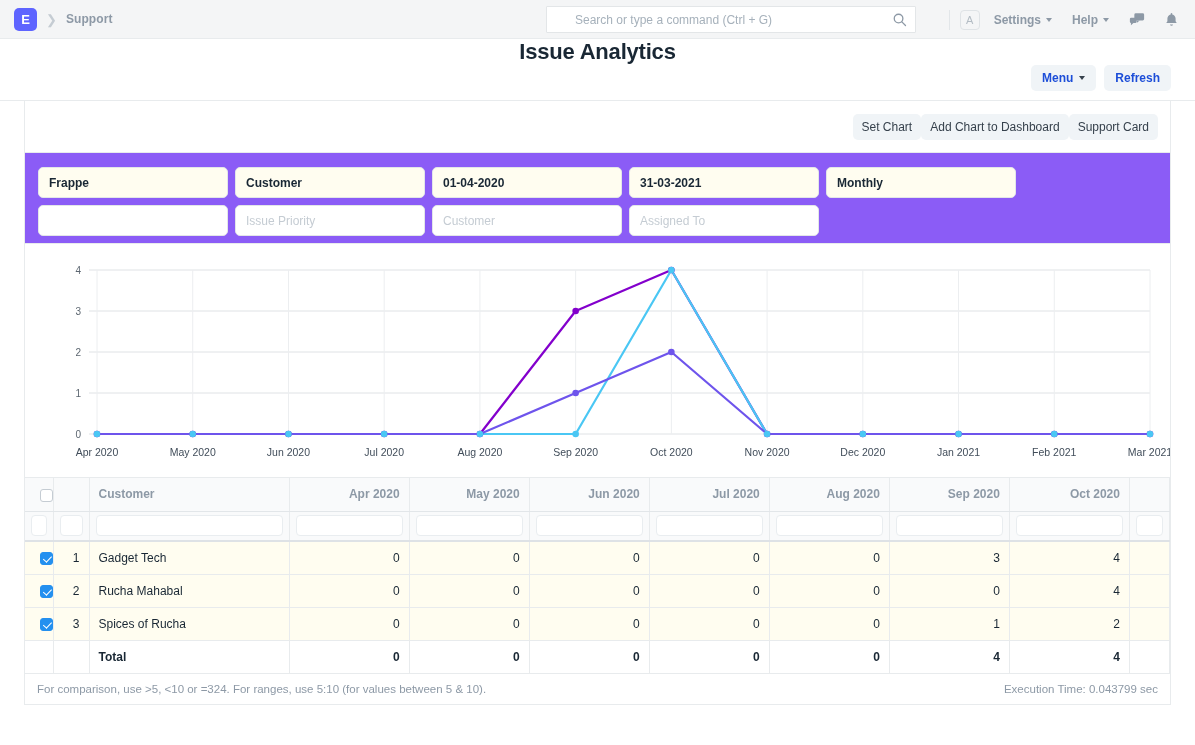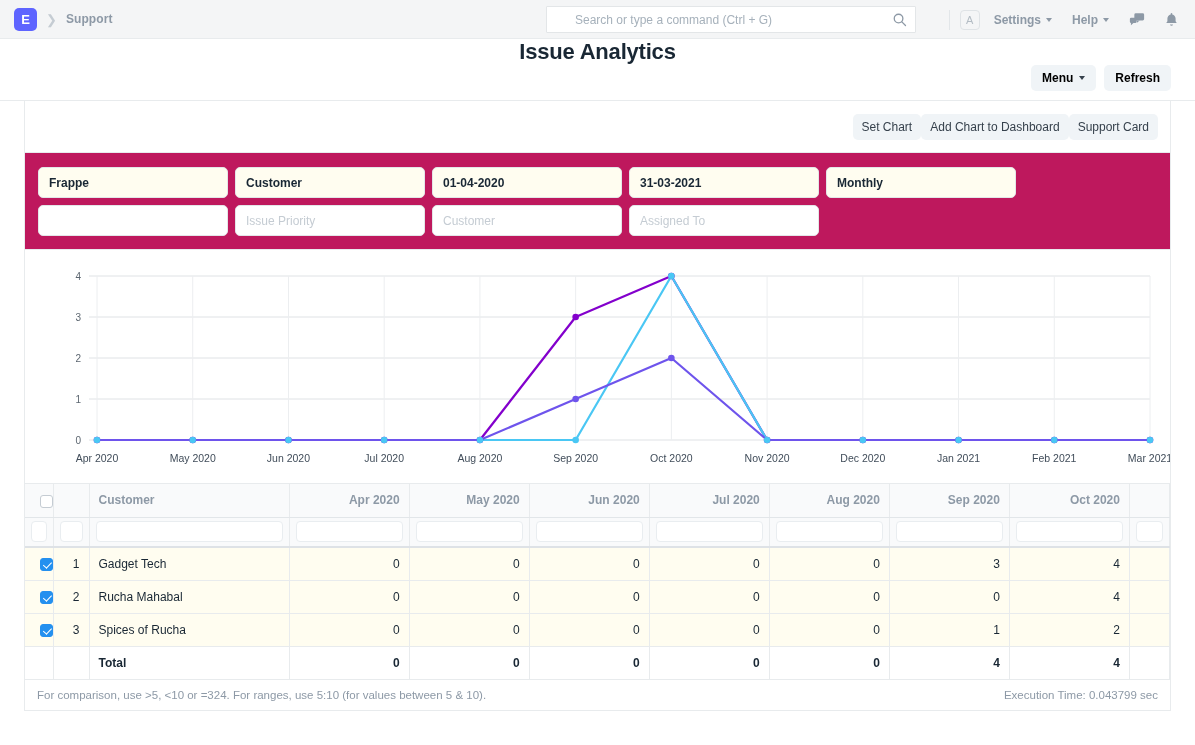--- a/index.html
+++ b/index.html
@@ -112,21 +112,21 @@
   .page-head-actions {
     margin-left: auto;
     display: flex; gap: 8px; align-items: center;
   }
   .btn-std {
     background: #f0f4f7;
     border: none;
     border-radius: 5px;
     font-size: 12px;
     font-weight: bold;
-    color: #000000;
+    color: #1d4ed8;
     padding: 7px 11px;
     font-family: "Liberation Sans", sans-serif;
     cursor: pointer;
     display: flex; align-items: center; gap: 6px;
     line-height: 1;
   }
 
   
   .content {
     padding: 0 24px;
@@ -148,23 +148,23 @@
     font-size: 12px;
     color: #36414c;
     padding: 5px 9px;
     font-family: "Liberation Sans", sans-serif;
     cursor: pointer;
     line-height: 1.35;
   }
 
   
   .filters {
-    background: #be185d;
+    background: #8b5cf6;
     border-bottom: 1px solid #e8ebed;
-    padding: 14px 13px 13px 13px;
+    padding: 14px 13px 7px 13px;
   }
   .filter-row { display: flex; gap: 7px; }
   .filter-row + .filter-row { margin-top: 7px; }
   .fld {
     width: 190px;
     height: 31px;
     border: 1px solid #e3e6e8;
     border-radius: 5px;
     font-size: 12px;
     font-family: "Liberation Sans", sans-serif;

